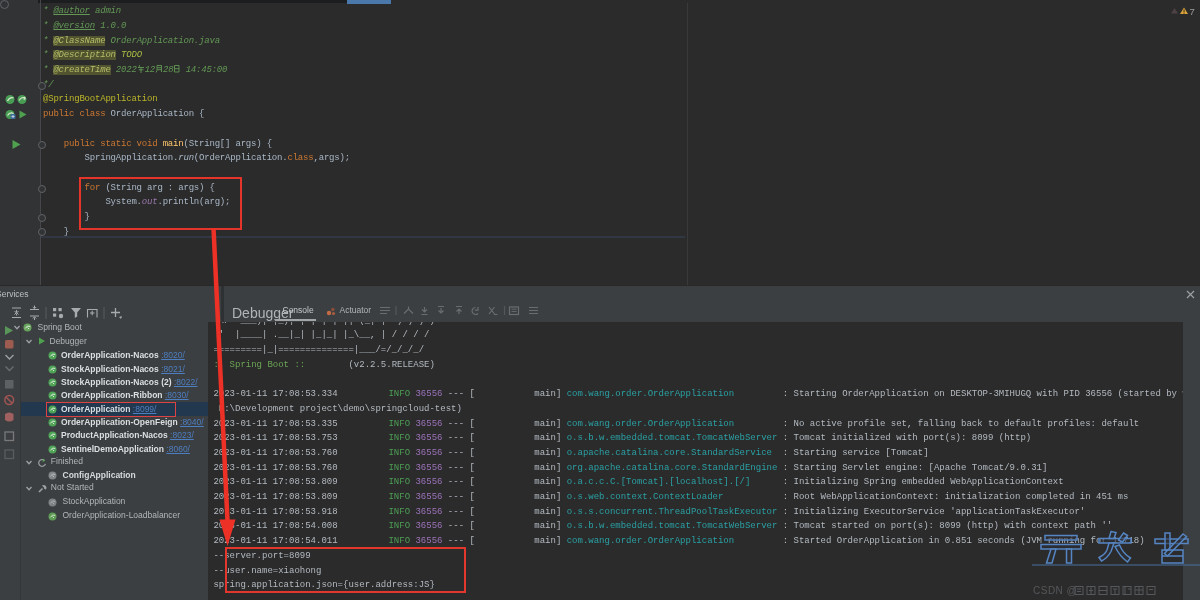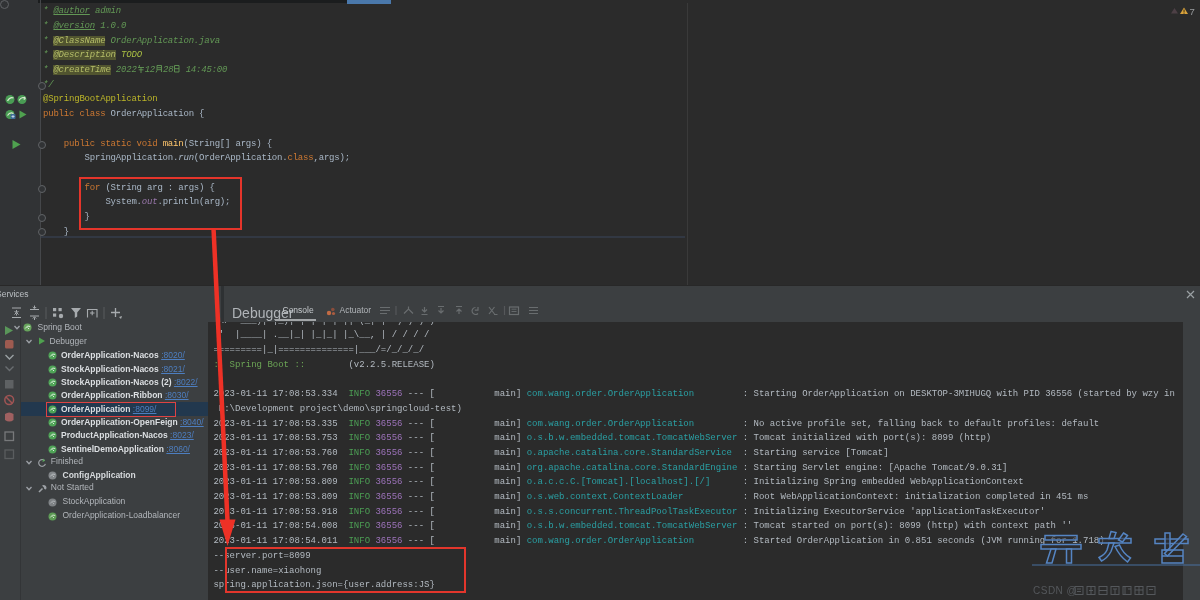--- a/index.html
+++ b/index.html
@@ -15,21 +15,21 @@
 .fld{color:#9876aa;font-style:italic;}
 .todo{color:#a8bd43;}
 .itl{font-style:italic;}
 
 #panel{left:0;top:285px;width:1200px;height:315px;background:#3c3f41;border-top:1px solid #282828;font-family:"Liberation Sans",sans-serif;}
 .treerow{position:absolute;white-space:nowrap;font-size:8.5px;color:#b2b6bb;}
 .treerow b{color:#dcdfe2;font-weight:bold;}
 .port{color:#4d7ec0;text-decoration:underline;}
 #console{left:208px;top:36px;width:975px;height:279px;background:#2b2b2b;overflow:hidden;}
 #console pre{position:relative;top:-8.4px;left:0px;font-size:9px;line-height:14.7px;color:#b3bac1;}
-.lg{color:#4c9e54;}
+.lg{color:#4c9e54;margin-left:40px;}
 .lp{color:#9d73bb;}
 .lt{color:#2aa0a4;}
 .lgr{color:#6ba455;}
 svg{display:block;}
 .icon{position:absolute;}
 </style></head><body>
 <div id="page">
 
 <div class="abs" style="left:0;top:0;width:1200px;height:285px;background:#2b2b2b;">
   <div class="abs" style="left:0;top:0;width:40px;height:285px;background:#313335;"></div>

